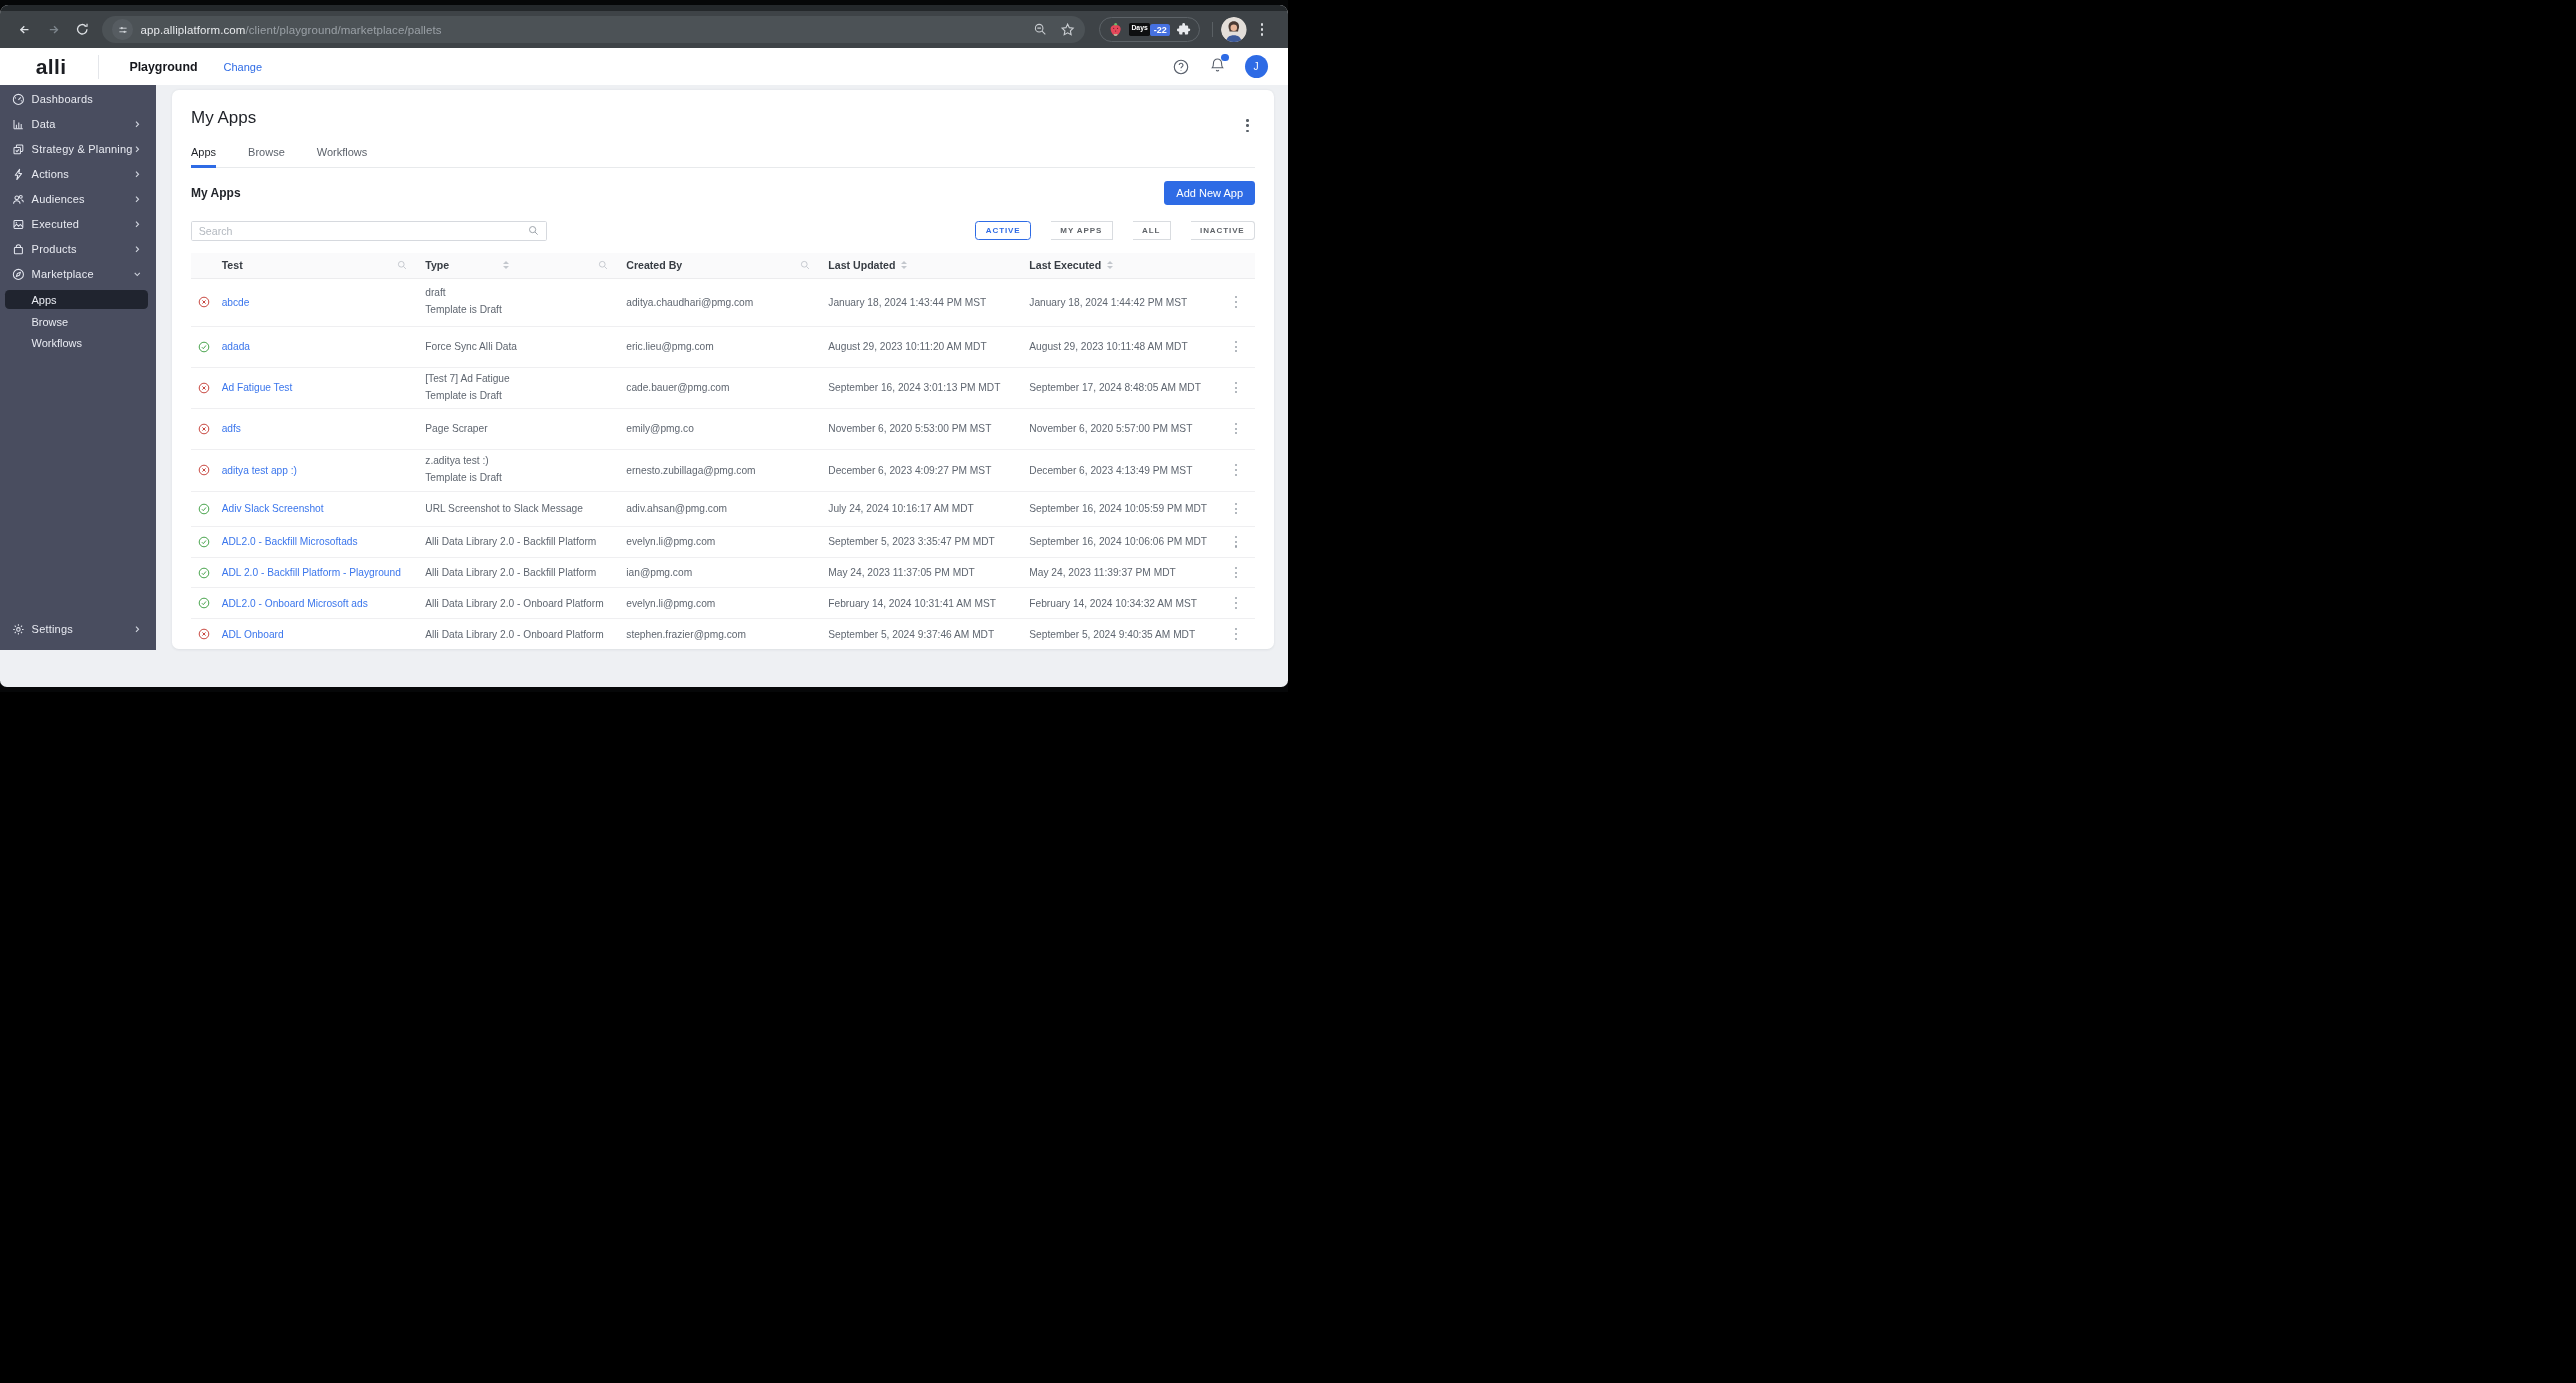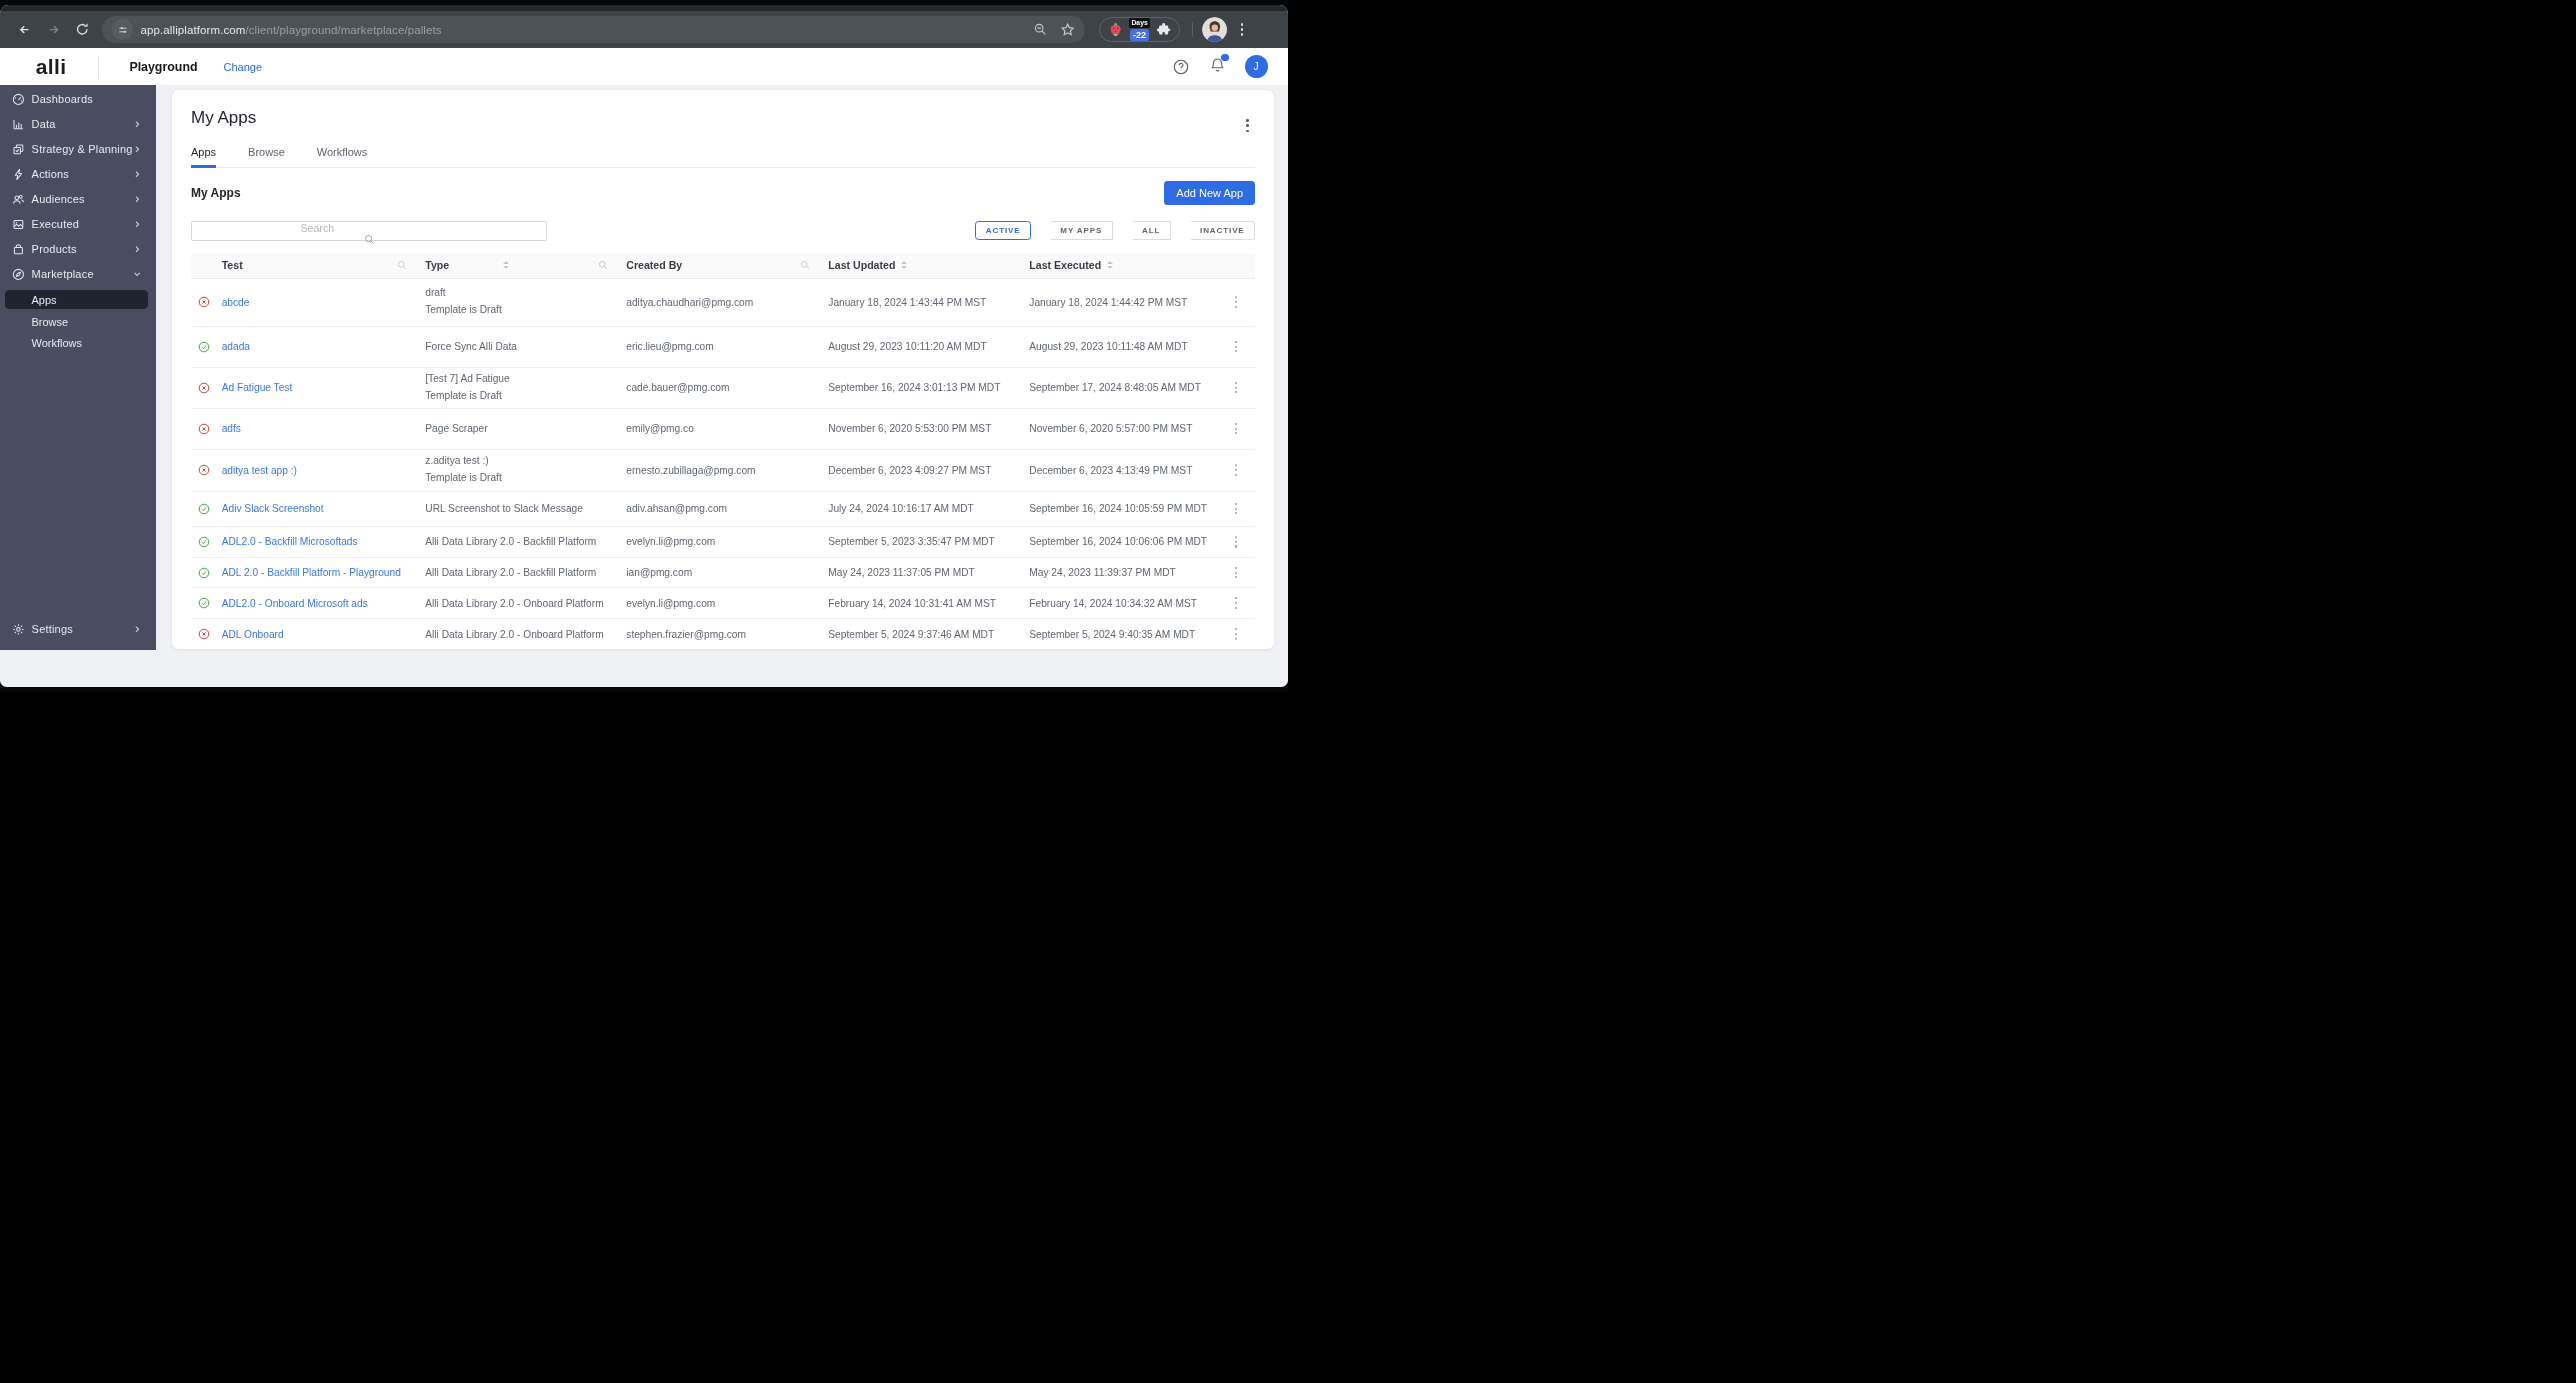--- a/index.html
+++ b/index.html
@@ -11,21 +11,21 @@
   .tabstrip { height:6px; background:#24282b; }
   .toolbar { height:37px; background:#3e4347; display:flex; align-items:center; padding:0 10.2px; }
   .nav-ic { width:29px; height:29px; display:flex; align-items:center; justify-content:center; flex:none; }
   .omnibox { flex:none; width:983px; height:27px; margin-left:5.1px; background:#4c5256; border-radius:13.6px; display:flex; align-items:center; padding:0 10.2px; }
   .tune-circle { width:20.4px; height:20.4px; border-radius:50%; display:flex; align-items:center; justify-content:center; background:#565c61; flex:none; }
   .url { margin-left:7.7px; font-size:11.5px; letter-spacing:0.1px; white-space:nowrap; overflow:hidden; flex:1; }
   .url .host { color:#e8eaed; }
   .url .path { color:#9aa0a6; }
   .omni-right { display:flex; align-items:center; gap:12px; margin-left:6.8px; }
   .ext-pill { margin-left:13.6px; height:25.6px; border:0.9px solid #5d6368; border-radius:12.8px; display:flex; align-items:center; gap:6px; padding:0 7.7px; }
-  .chipstack { display:flex; flex-direction:column; align-items:center; }
+  .chipstack { display:flex; flex-direction:row; }
   .chip-days { background:#0e0f10; color:#fff; font-size:6.8px; font-weight:700; padding:0.9px 2.6px; border-radius:1.7px; line-height:7.7px; }
   .chip-val { background:#4671e0; color:#fff; font-size:9px; font-weight:700; padding:0 3.4px; border-radius:2.6px; line-height:12px; margin-top:0.9px; }
   .tb-divider { width:0.9px; height:15.3px; background:#5a6064; margin:0 8.5px 0 12px; }
   .avatar-photo { width:25.6px; height:25.6px; border-radius:50%; overflow:hidden; flex:none; }
   .kebab-v { display:flex; flex-direction:column; gap:2.6px; padding:5.1px; margin-left:8.5px; }
   .kebab-v i { width:2.6px; height:2.6px; border-radius:50%; background:#dadde0; }
 
   
   .appbar { height:37px; background:#fff; display:flex; align-items:center; padding:0 20.4px;gap:8px; }
   .logo { font-size:21px; font-weight:700; letter-spacing:0.4px; color:#1b1d22; margin-left:15.3px; }
@@ -54,21 +54,21 @@
   .card-kebab i { width:2.6px; height:2.6px; border-radius:50%; background:#596068; }
   .page-title { padding-top:18px; font-size:17px; font-weight:500; color:#1e2127; }
   .tabs { display:flex; gap:32px; margin-top:18px; border-bottom:0.9px solid #e8eaec; }
   .tab { font-size:11px; color:#5c626b; padding-bottom:8.5px; position:relative; cursor:pointer; }
   .tab.active { color:#1e2127; }
   .tab.active::after { content:""; position:absolute; left:0; right:0; bottom:-0.9px; height:2.6px; background:#2e6be5; }
   .section-row { display:flex; align-items:center; justify-content:space-between; margin-top:13.6px; }
   .section-title { font-size:12px; font-weight:700; color:#22252b; }
   .btn-primary { background:#2e6be5; color:#fff; font-size:11px; border:none; border-radius:3.4px; padding:6px 12px; cursor:pointer; }
   .controls-row { display:flex; align-items:center; justify-content:space-between; margin-top:15.3px; }
-  .search-box { width:356px; height:20.4px; border:0.9px solid #d6d9de; border-radius:1.7px; display:flex; align-items:center; padding:0 6.8px;flex-direction:column; }
+  .search-box { width:356px; height:20.4px; border:0.9px solid #d6d9de; border-radius:1.7px; display:flex; align-items:center; padding:0 6.8px; }
   .search-box input { border:none; outline:none; flex:1; font-size:10.6px; color:#3a3f45; font-family:inherit; background:transparent; }
   .search-box input::placeholder { color:#b3b8bf; }
   .filter-group { display:flex;gap:20px; }
   .filter-btn { height:19px; padding:0 9.4px; font-size:8px; letter-spacing:0.9px; font-weight:700; color:#5f6368; background:#fff; border:0.9px solid #d9dce0; border-left-width:0; display:flex; align-items:center; cursor:pointer; }
   .filter-btn:first-child { border-left-width:0.9px; border-radius:3.4px 0 0 3.4px; }
   .filter-btn:last-child { border-radius:0 3.4px 3.4px 0; }
   .filter-btn.active { color:#2e6be5; border:0.9px solid #2e6be5; border-radius:3.4px; }
 
   
   .table { margin-top:12px; }

